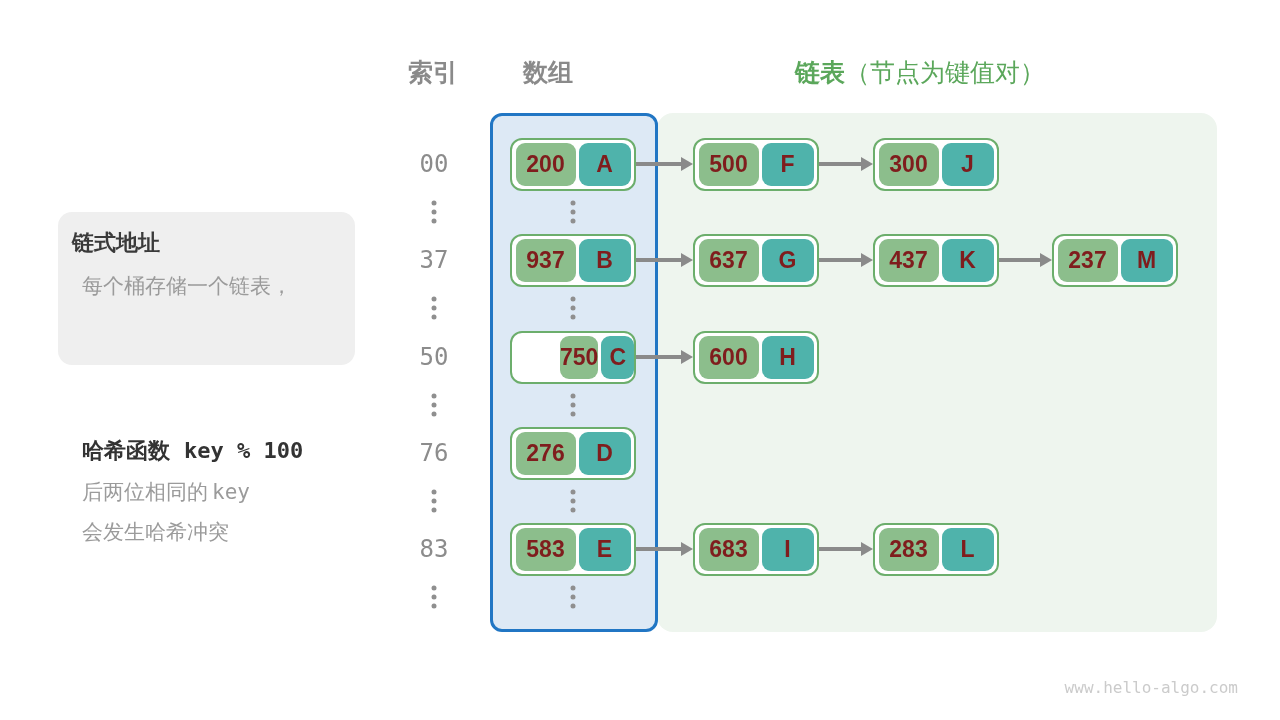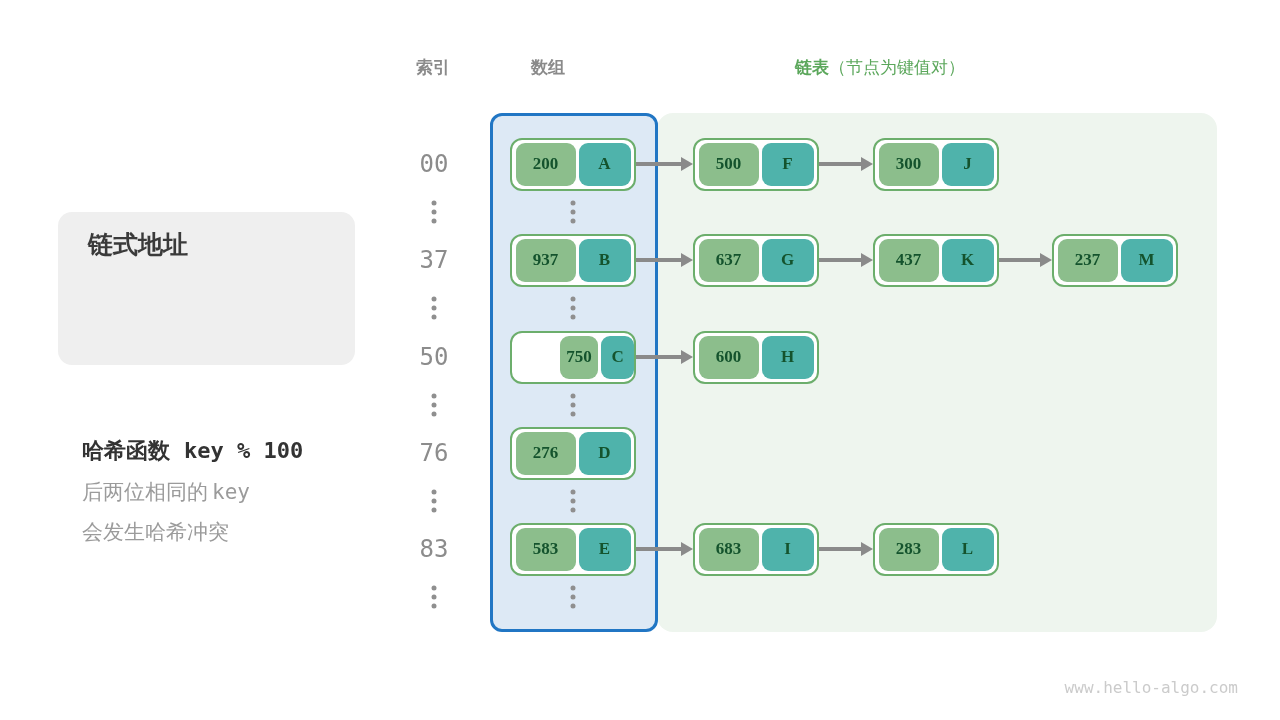--- a/index.html
+++ b/index.html
@@ -27,51 +27,51 @@
   .code{font-family:"DejaVu Sans Mono",monospace;}
 
   
   .zone-list{position:absolute;left:657px;top:113px;width:560px;height:519px;
     background:var(--zone-green);border-radius:16px;z-index:1;}
   .zone-array{position:absolute;left:490px;top:113px;width:168px;height:519px;
     background:var(--array-bg);border:3px solid var(--array-border);
     border-radius:12px;box-sizing:border-box;z-index:2;}
 
   
-  .hdr{position:absolute;top:56px;font-size:17px;font-weight:bold;
+  .hdr{position:absolute;top:56px;font-size:25px;font-weight:bold;
     color:var(--heading-gray);white-space:nowrap;z-index:5;}
   .hdr-center{transform:translateX(-50%);}
   .hdr-list{color:var(--heading-green);}
   .hdr-note{font-weight:normal;}
 
   
   .panel-box{position:absolute;left:58px;top:212px;width:297px;height:153px;
     background:var(--panel-bg);border-radius:14px;z-index:2;}
-  .panel-title{position:absolute;left:88px;top:228px;font-size:25px;font-weight:bold;
+  .panel-title{position:absolute;left:72px;top:228px;font-size:22px;font-weight:bold;
     color:var(--panel-title);z-index:3;}
   .panel-line{position:absolute;left:82px;font-size:21px;color:var(--panel-text);
     white-space:nowrap;z-index:3;}
   .hash-title{position:absolute;left:82px;top:436px;font-size:22px;font-weight:bold;
     color:#333;white-space:nowrap;z-index:3;}
   .hash-title .code{margin-left:14px;font-weight:bold;font-size:22px;}
   .panel-line .code{margin-left:4px;}
 
   
   .idx{position:absolute;transform:translate(-50%,-50%);
     font-family:"DejaVu Sans Mono",monospace;font-size:24px;color:var(--idx-gray);z-index:5;}
   .dots{position:absolute;transform:translate(-50%,-50%);display:flex;
     flex-direction:column;gap:4px;z-index:5;}
   .dots i{width:5px;height:5px;border-radius:50%;background:var(--dot-gray);}
 
   
   .node{position:absolute;width:126px;height:53px;background:#fff;
     border:2px solid var(--node-border);border-radius:12px;box-sizing:border-box;
     display:flex;align-items:center;justify-content:center;gap:3px;z-index:4;}
-  .cell{height:43px;border-radius:9px;color:#14532d;
-    font-family:Liberation Serif, serif;font-size:17px;font-weight:bold;
+  .cell{height:43px;border-radius:9px;color:#7f1d1d;
+    font-family:Liberation Sans, sans-serif;font-size:23px;font-weight:bold;
     display:flex;align-items:center;justify-content:center;}
   .cell-key{width:60px;background:var(--key-fill);}
   .cell-val{width:52px;background:var(--val-fill);}
 
   
   .arrow{position:absolute;height:4px;background:var(--arrow-gray);z-index:3;}
   .arrow::after{content:'';position:absolute;right:-12px;top:-5px;width:0;height:0;
     border-left:12px solid var(--arrow-gray);
     border-top:7px solid transparent;border-bottom:7px solid transparent;}
 
@@ -87,20 +87,21 @@
   <div class="zone-array"></div>
 
   <div class="hdr hdr-center" style="left:433px">索引</div>
   <div class="hdr hdr-center" style="left:548px">数组</div>
   <div class="hdr" style="left:795px">
     <span class="hdr-list">链表</span><span class="hdr-list hdr-note">（节点为键值对）</span>
   </div>
 
   <div class="panel-box"></div>
   <div class="panel-title">链式地址</div>
+  <div class="panel-line" style="top:272px">每个桶存储一个链表，</div>
 
   <div class="hash-title">
     <span>哈希函数</span><span class="code">key % 100</span>
   </div>
   <div class="panel-line" style="top:478px">
     <span>后两位相同的</span><span class="code">key</span>
   </div>
   <div class="panel-line" style="top:518px">会发生哈希冲突</div>
 
   <div>

